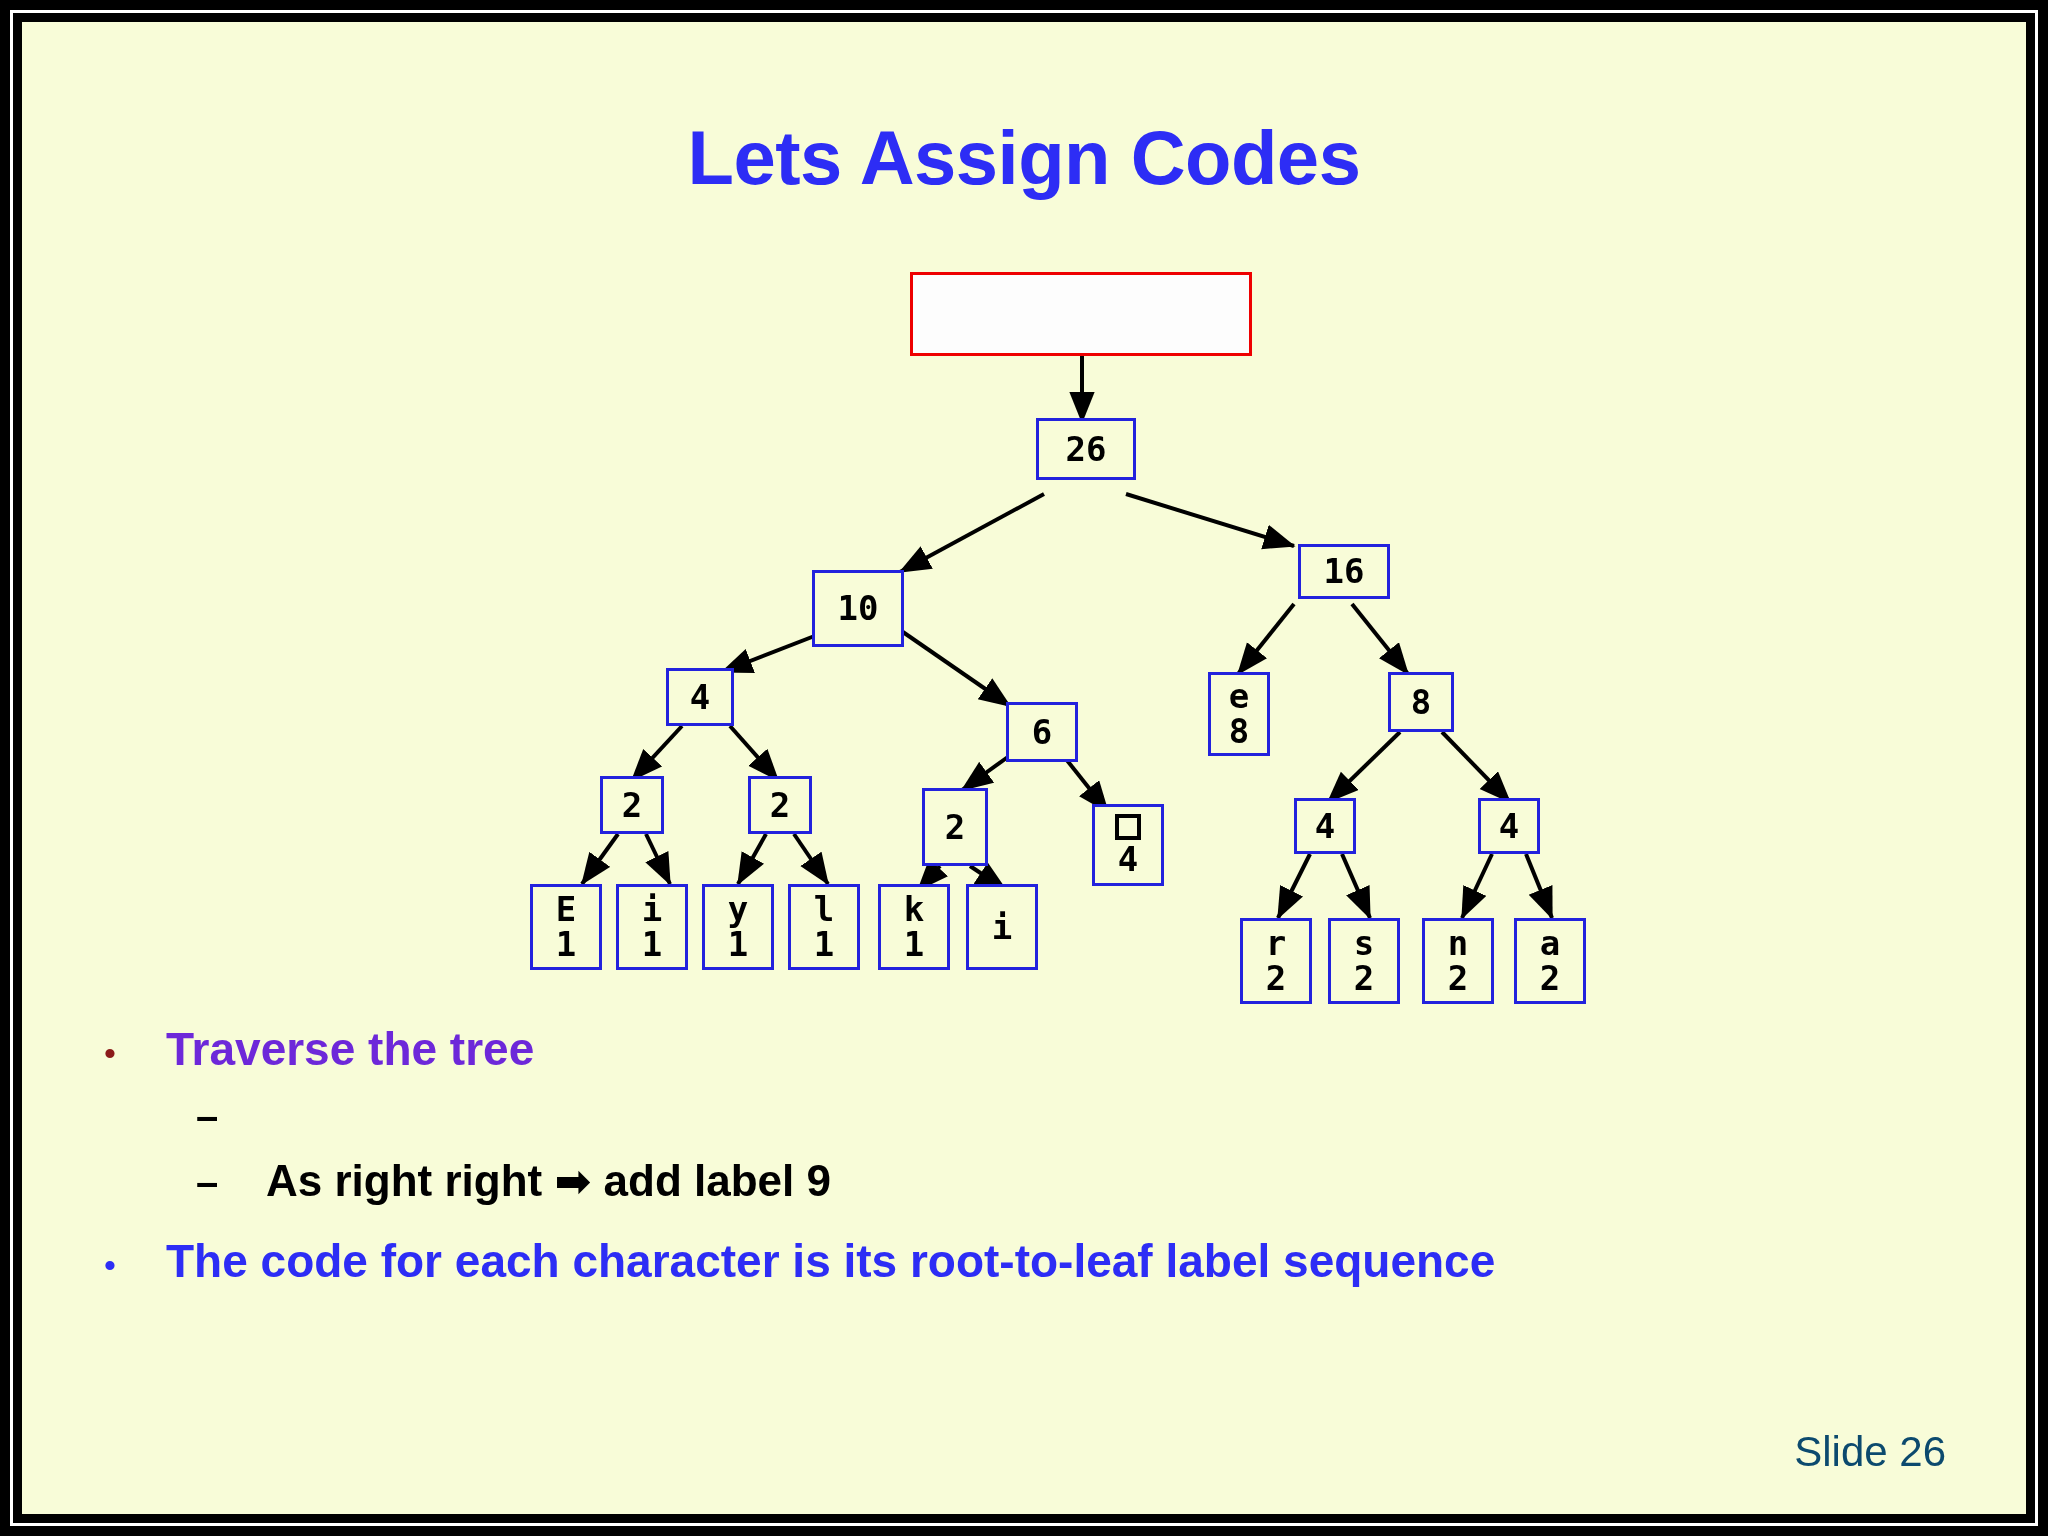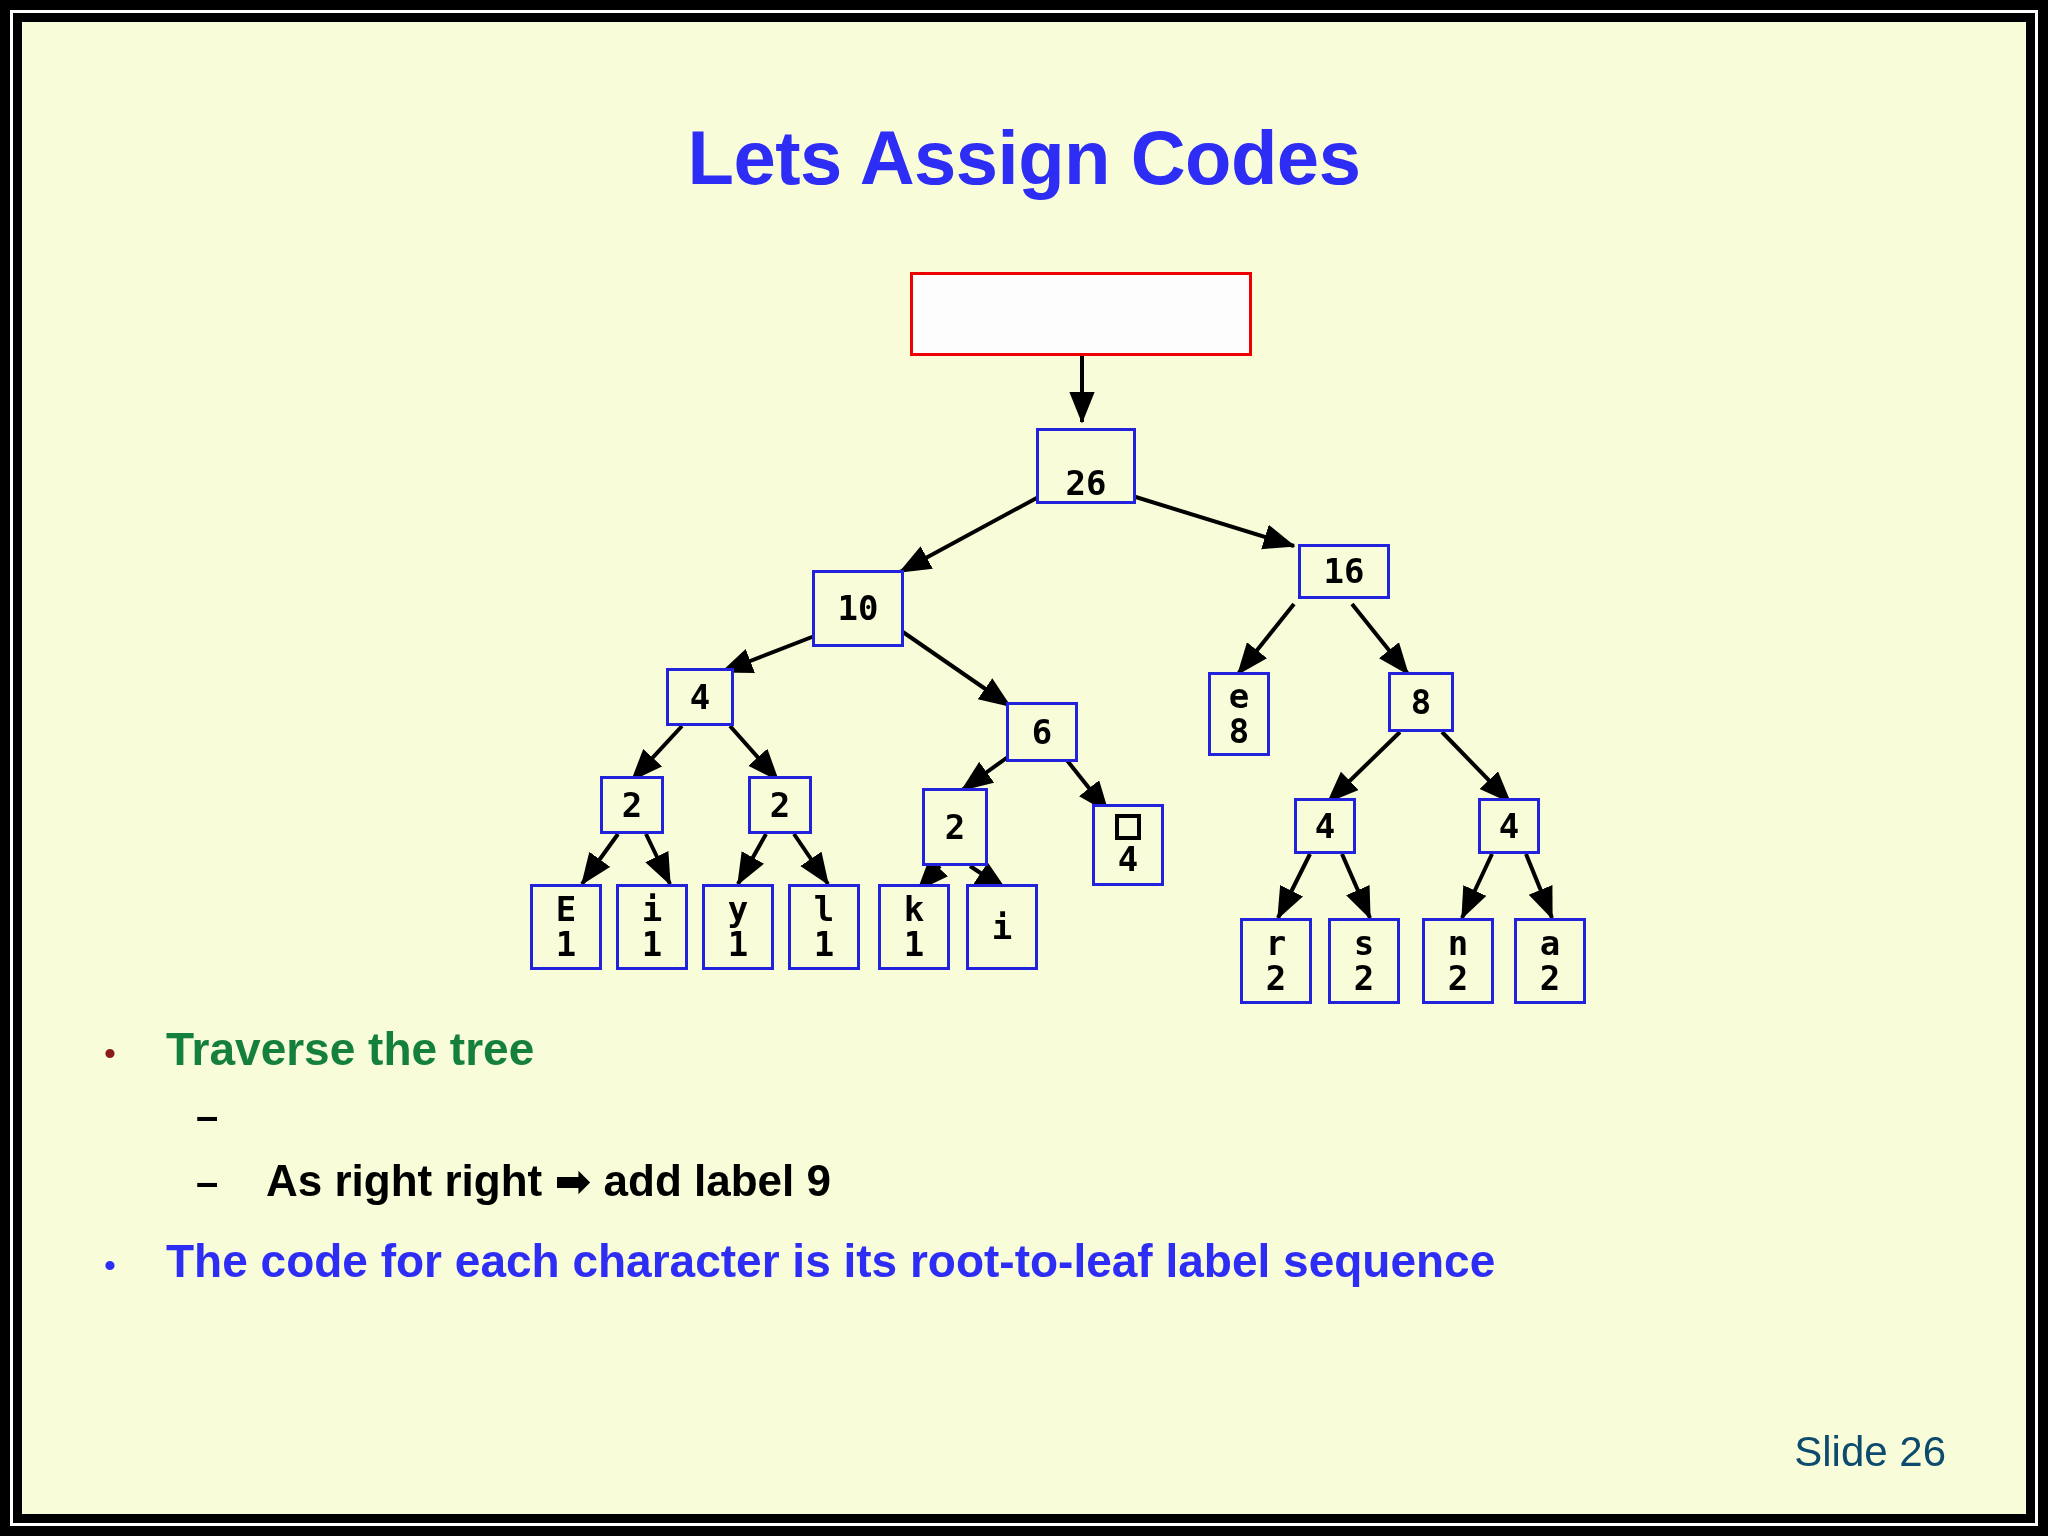--- a/index.html
+++ b/index.html
@@ -126,21 +126,21 @@
     flex: 0 0 74px;
     font-size: 34px;
     color: #8b1a1a;
     text-align: left;
     padding-left: 12px;
     box-sizing: border-box;
   }
   .b1 .txt {
     font-size: 46px;
     font-weight: bold;
-    color: #15803d;
+    color: #6d28d9;
   }
   .b1.blue .marker { color: #2d2df5; }
   .b1.blue .txt { color: #2d2df5; }
 
   .b2 { margin-bottom: 16px; padding-left: 104px; }
   .b2 .marker {
     width: 70px;
     flex: 0 0 70px;
     font-size: 40px;
     font-weight: bold;
@@ -215,21 +215,21 @@
 
         <line x1="1288" y1="832" x2="1256" y2="896" stroke="#000000" stroke-width="4" marker-end="url(#ah)"></line>
         <line x1="1320" y1="832" x2="1348" y2="896" stroke="#000000" stroke-width="4" marker-end="url(#ah)"></line>
 
         <line x1="1470" y1="832" x2="1440" y2="896" stroke="#000000" stroke-width="4" marker-end="url(#ah)"></line>
         <line x1="1504" y1="832" x2="1530" y2="896" stroke="#000000" stroke-width="4" marker-end="url(#ah)"></line>
       </svg>
 
       <div id="callout-box"></div>
 
-      <div class="node num" style="left:1014px; top:406px; width:100px; height:76px;justify-content:flex-end;">
+      <div class="node num" style="left:1014px; top:396px; width:100px; height:62px;">
         <span class="ln">26</span>
       </div>
 
       <div class="node num" style="left:790px; top:548px; width:92px; height:77px;">
         <span class="ln">10</span>
       </div>
       <div class="node num" style="left:1276px; top:522px; width:92px; height:55px;">
         <span class="ln">16</span>
       </div>
 

